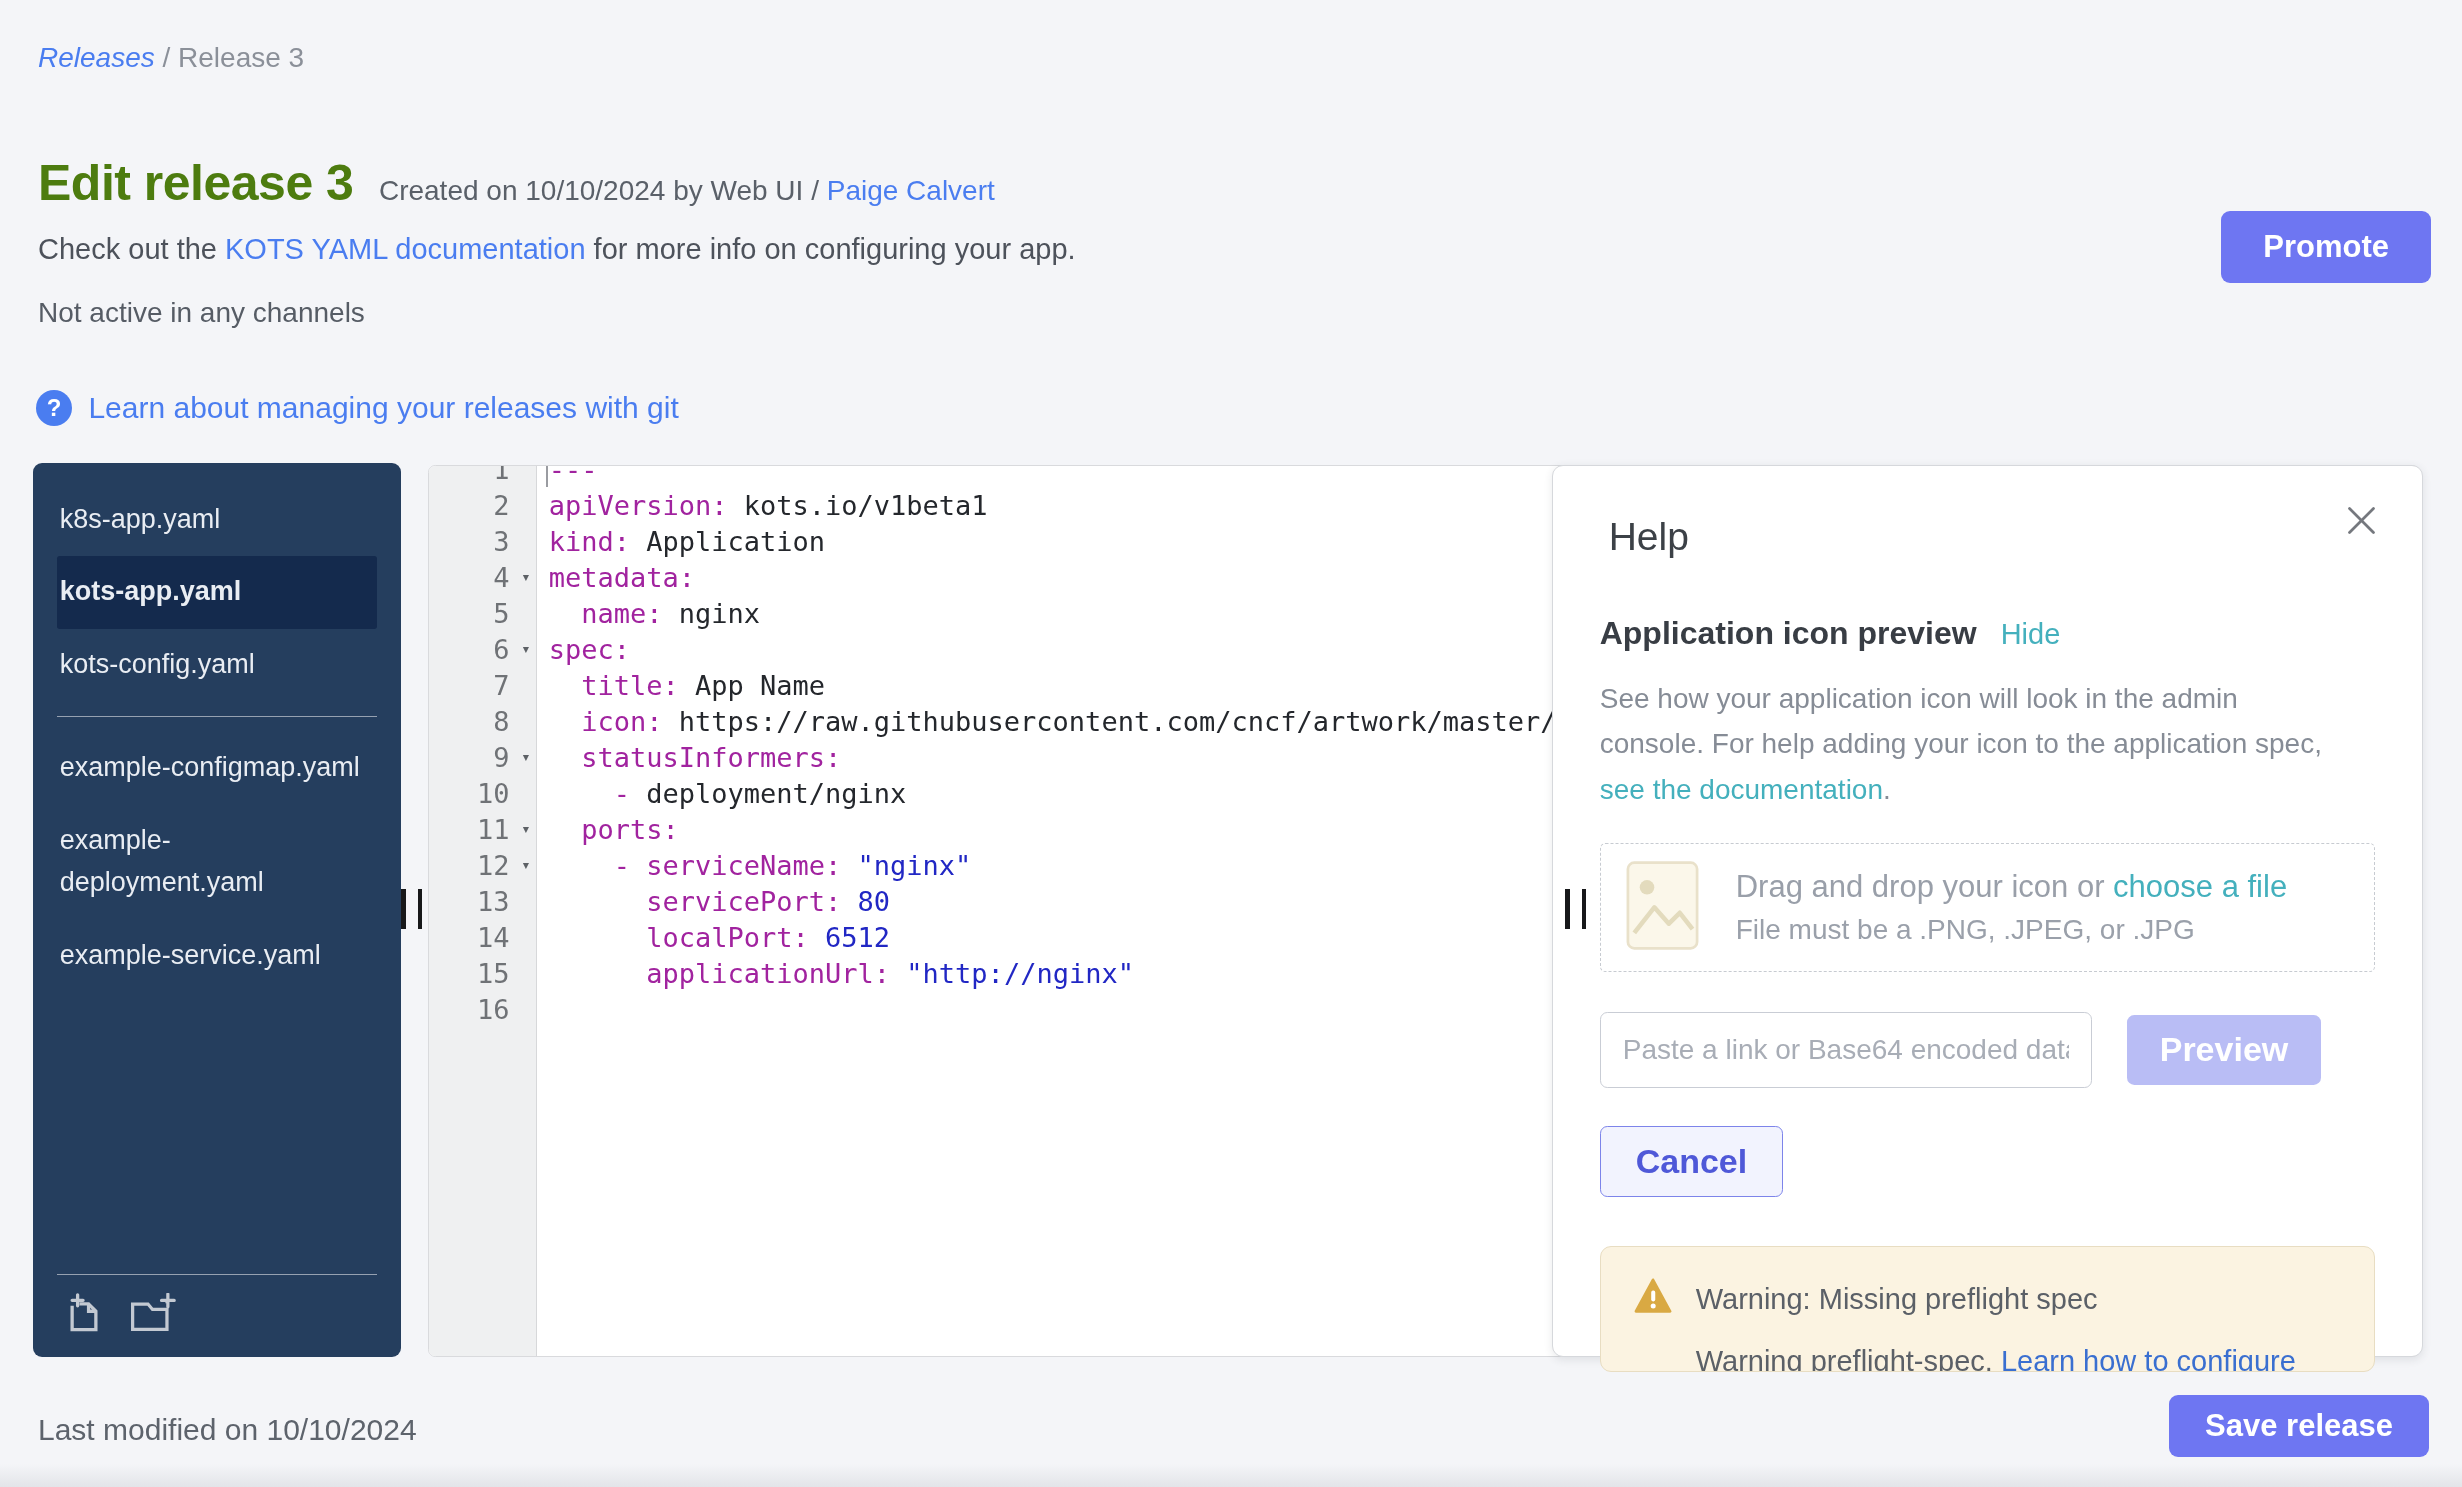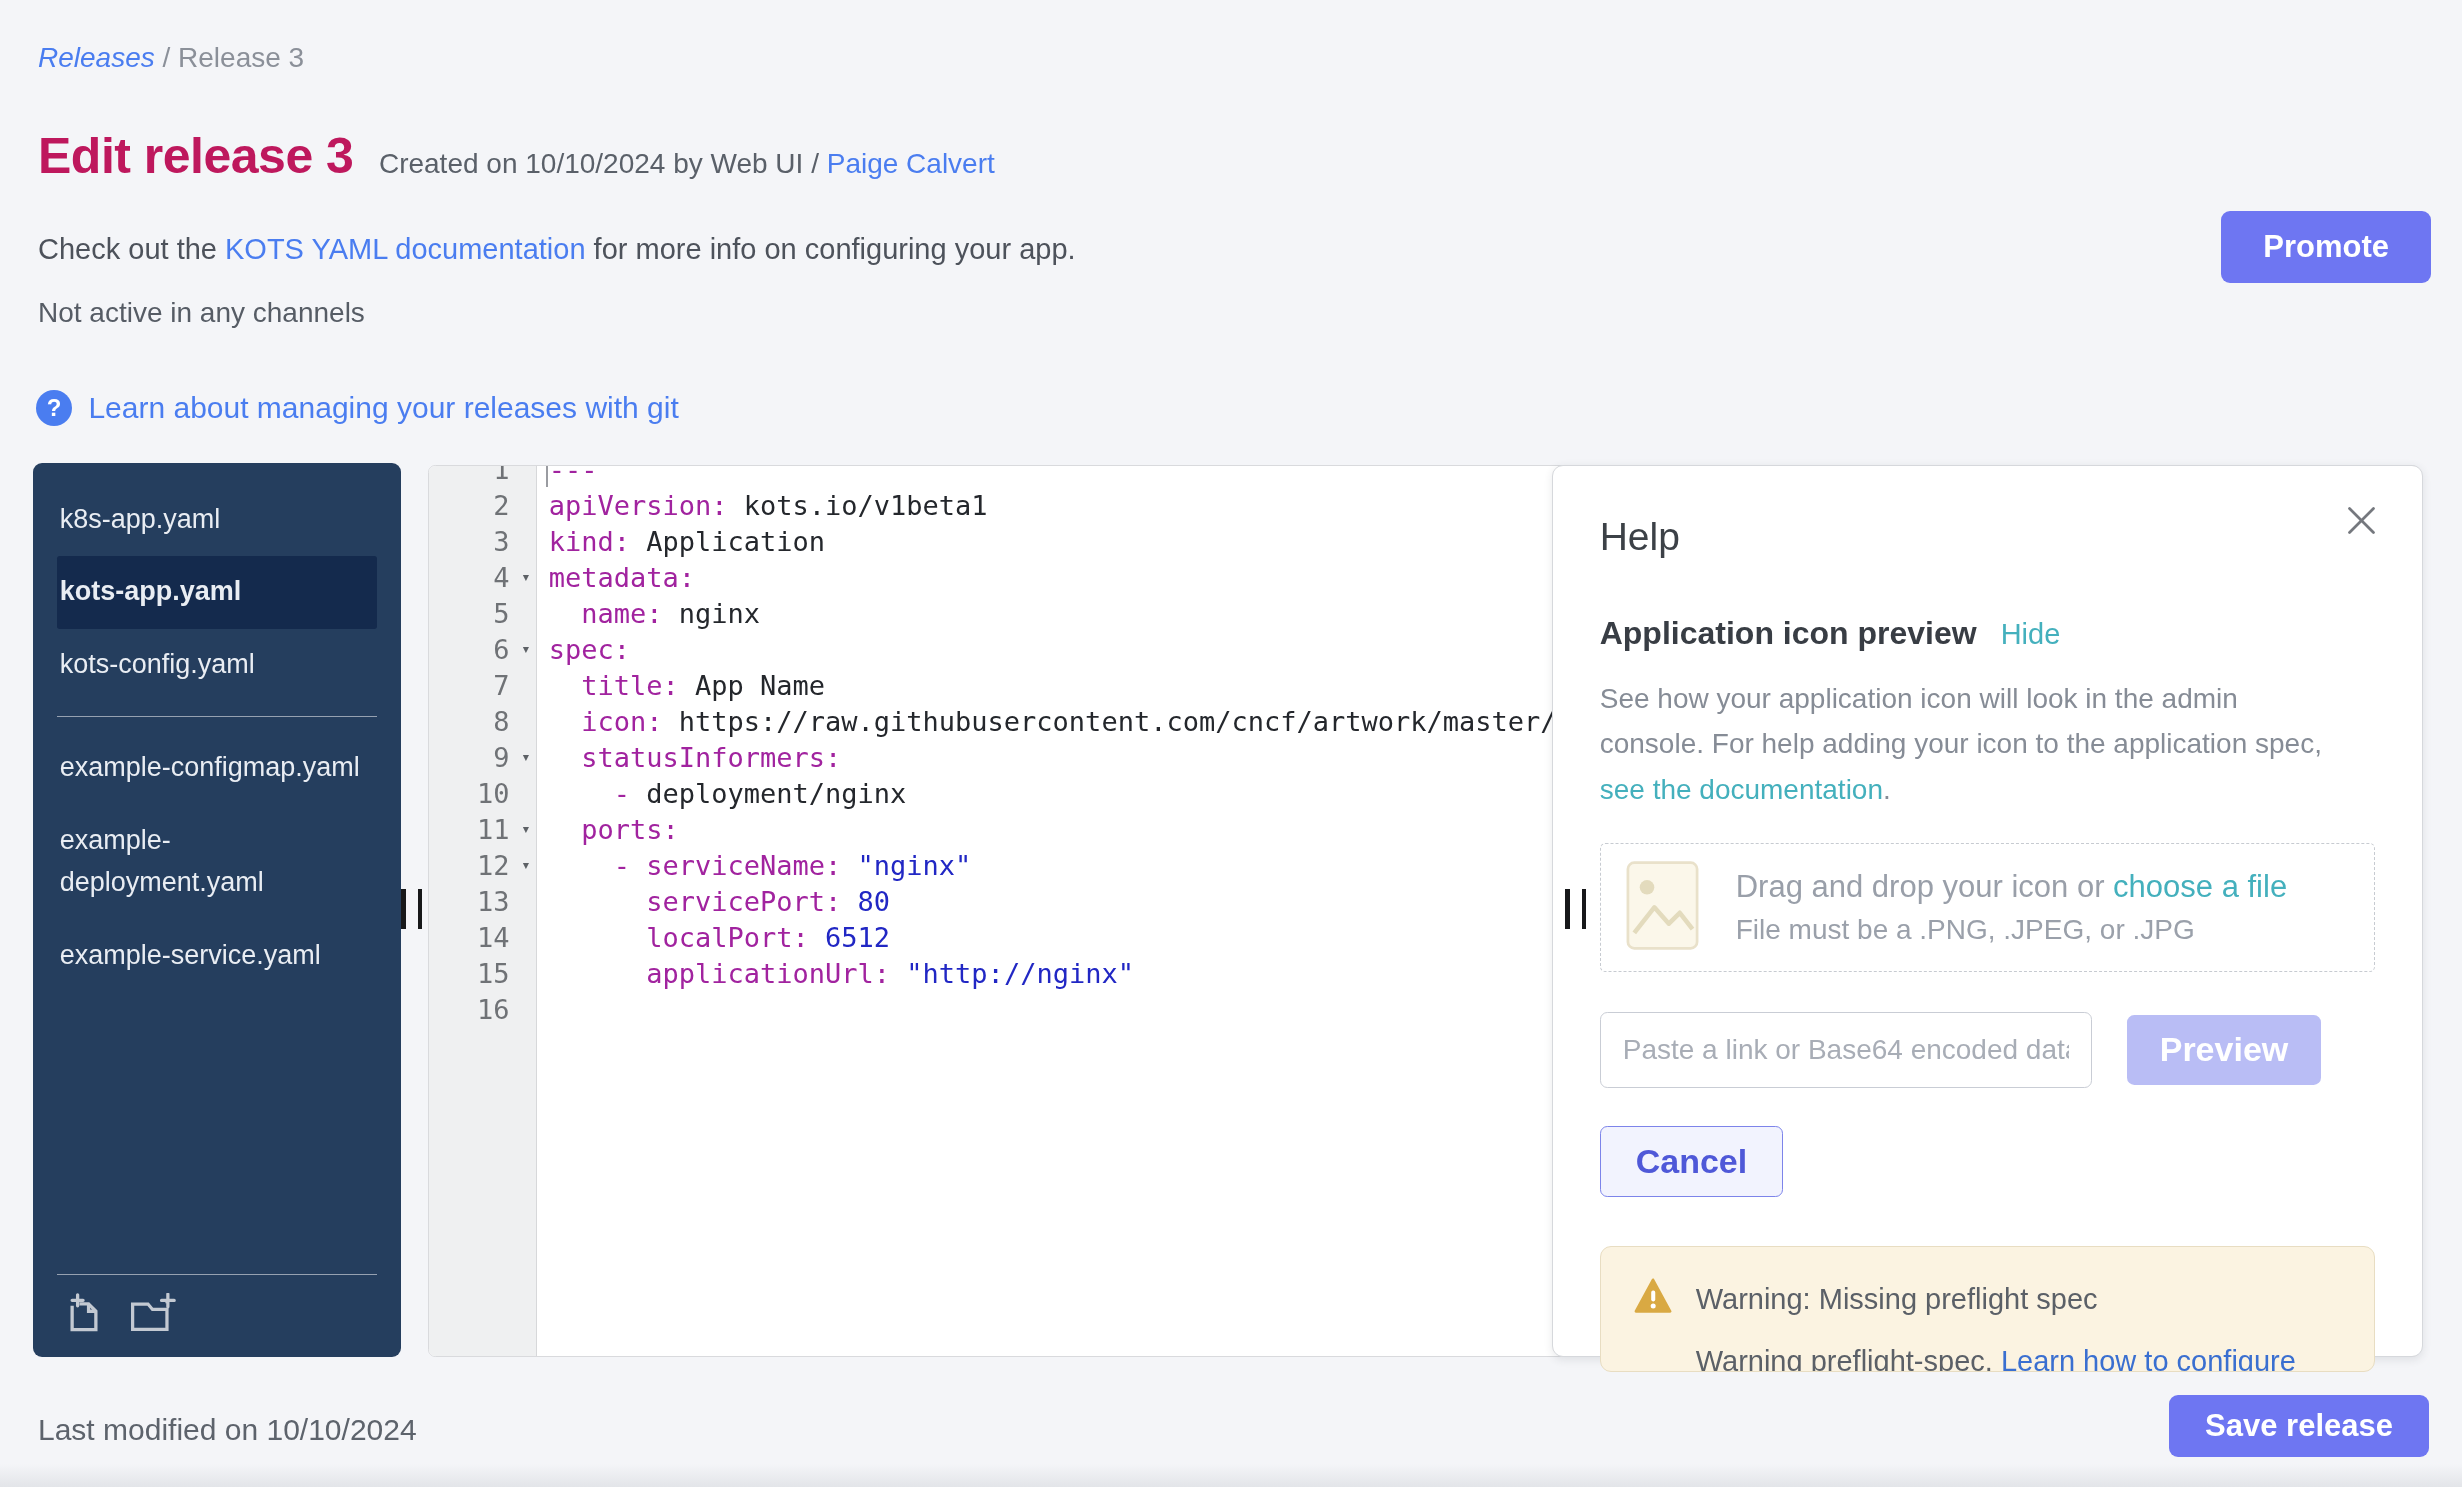--- a/index.html
+++ b/index.html
@@ -11,21 +11,21 @@
     color:#32363d;
   }
   .page { position:absolute; inset:0; }
   .bottom-fade { position:absolute; left:0; right:0; bottom:0; height:24px;
     background:linear-gradient(#f4f5f8,#e2e4e8); }
 
   
   .breadcrumb { position:absolute; left:38px; top:42px; font-size:28px; color:#8b9099; }
   .breadcrumb a { color:var(--link,#4a7df0); text-decoration:none;font-style:italic; }
   .title-row { position:absolute; left:38px; top:127px; display:flex; align-items:baseline; gap:25.5px; }
-  .h1 { font-size:50px; font-weight:bold; color:#be185d; letter-spacing:-0.5px; }
+  .h1 { font-size:50px; font-weight:bold; color:#4d7c0f; letter-spacing:-0.5px;margin-top:27px; }
   .created { font-size:28px; color:#5a6069; }
   .created a { color:var(--link,#4a7df0); text-decoration:none; }
   .docs-line { position:absolute; left:38px; top:233px; font-size:29px; color:#4d525b; }
   .docs-line a { color:var(--link,#4a7df0); text-decoration:none; }
   .channel-status { position:absolute; left:38px; top:297px; font-size:28px; color:#565c65; }
   .promote-btn { position:absolute; right:31px; top:211px; height:72px; padding:0 42px;
     background:var(--accent,#6e76f2); color:#fff; font-size:31px; font-weight:bold;
     border:none; border-radius:9px; font-family:inherit; }
   .git-row { position:absolute; left:36px; top:390px; display:flex; align-items:center; gap:16.4px; }
   .q-icon { width:36px; height:36px; border-radius:50%; background:var(--link,#4a7df0);
@@ -69,21 +69,21 @@
   .tok-key { color:var(--code-key,#a1239f); }
   .tok-lit { color:var(--code-literal,#2127c4); }
   .tok-plain { color:var(--code-plain,#24272c); }
 
   
   .help-panel { position:absolute; right:7.3px; top:1.8px; width:871px; bottom:0;
     background:#fff; border:0.9px solid #d6d8dc; border-radius:11px;
     box-shadow:0 2.7px 9px rgba(40,45,60,.10); padding:0 47px; z-index:4; }
   .help-close { position:absolute; top:36px; right:40px; width:40px; height:40px;
     background:none; border:none; cursor:pointer; }
-  .help-title { margin-top:49px; font-size:39px; font-weight:500; color:#3c4147; }
+  .help-title { margin-top:49px; font-size:39px; font-weight:500; color:#3c4147;margin-left:9px; }
   .section-row { margin-top:56px; display:flex; align-items:baseline; gap:24px; }
   .section-title { font-size:32px; font-weight:bold; color:#383d44; }
   .hide-link { font-size:29px; color:var(--teal,#44b0bd); text-decoration:none; }
   .help-body { margin-top:24px; font-size:28px; line-height:1.62; color:#868c96; max-width:738px; }
   .help-body a { color:var(--teal,#44b0bd); text-decoration:none; }
   .dropzone { margin-top:31px; border:1.8px dashed #c7cbd1; border-radius:5.5px; height:129px;
     display:flex; align-items:center; padding-left:24px; background:#fff; }
   .dz-text { margin-left:36px; }
   .dz-line1 { font-size:31px; color:#999fa9; }
   .dz-line1 a { color:var(--teal,#44b0bd); text-decoration:none; }

